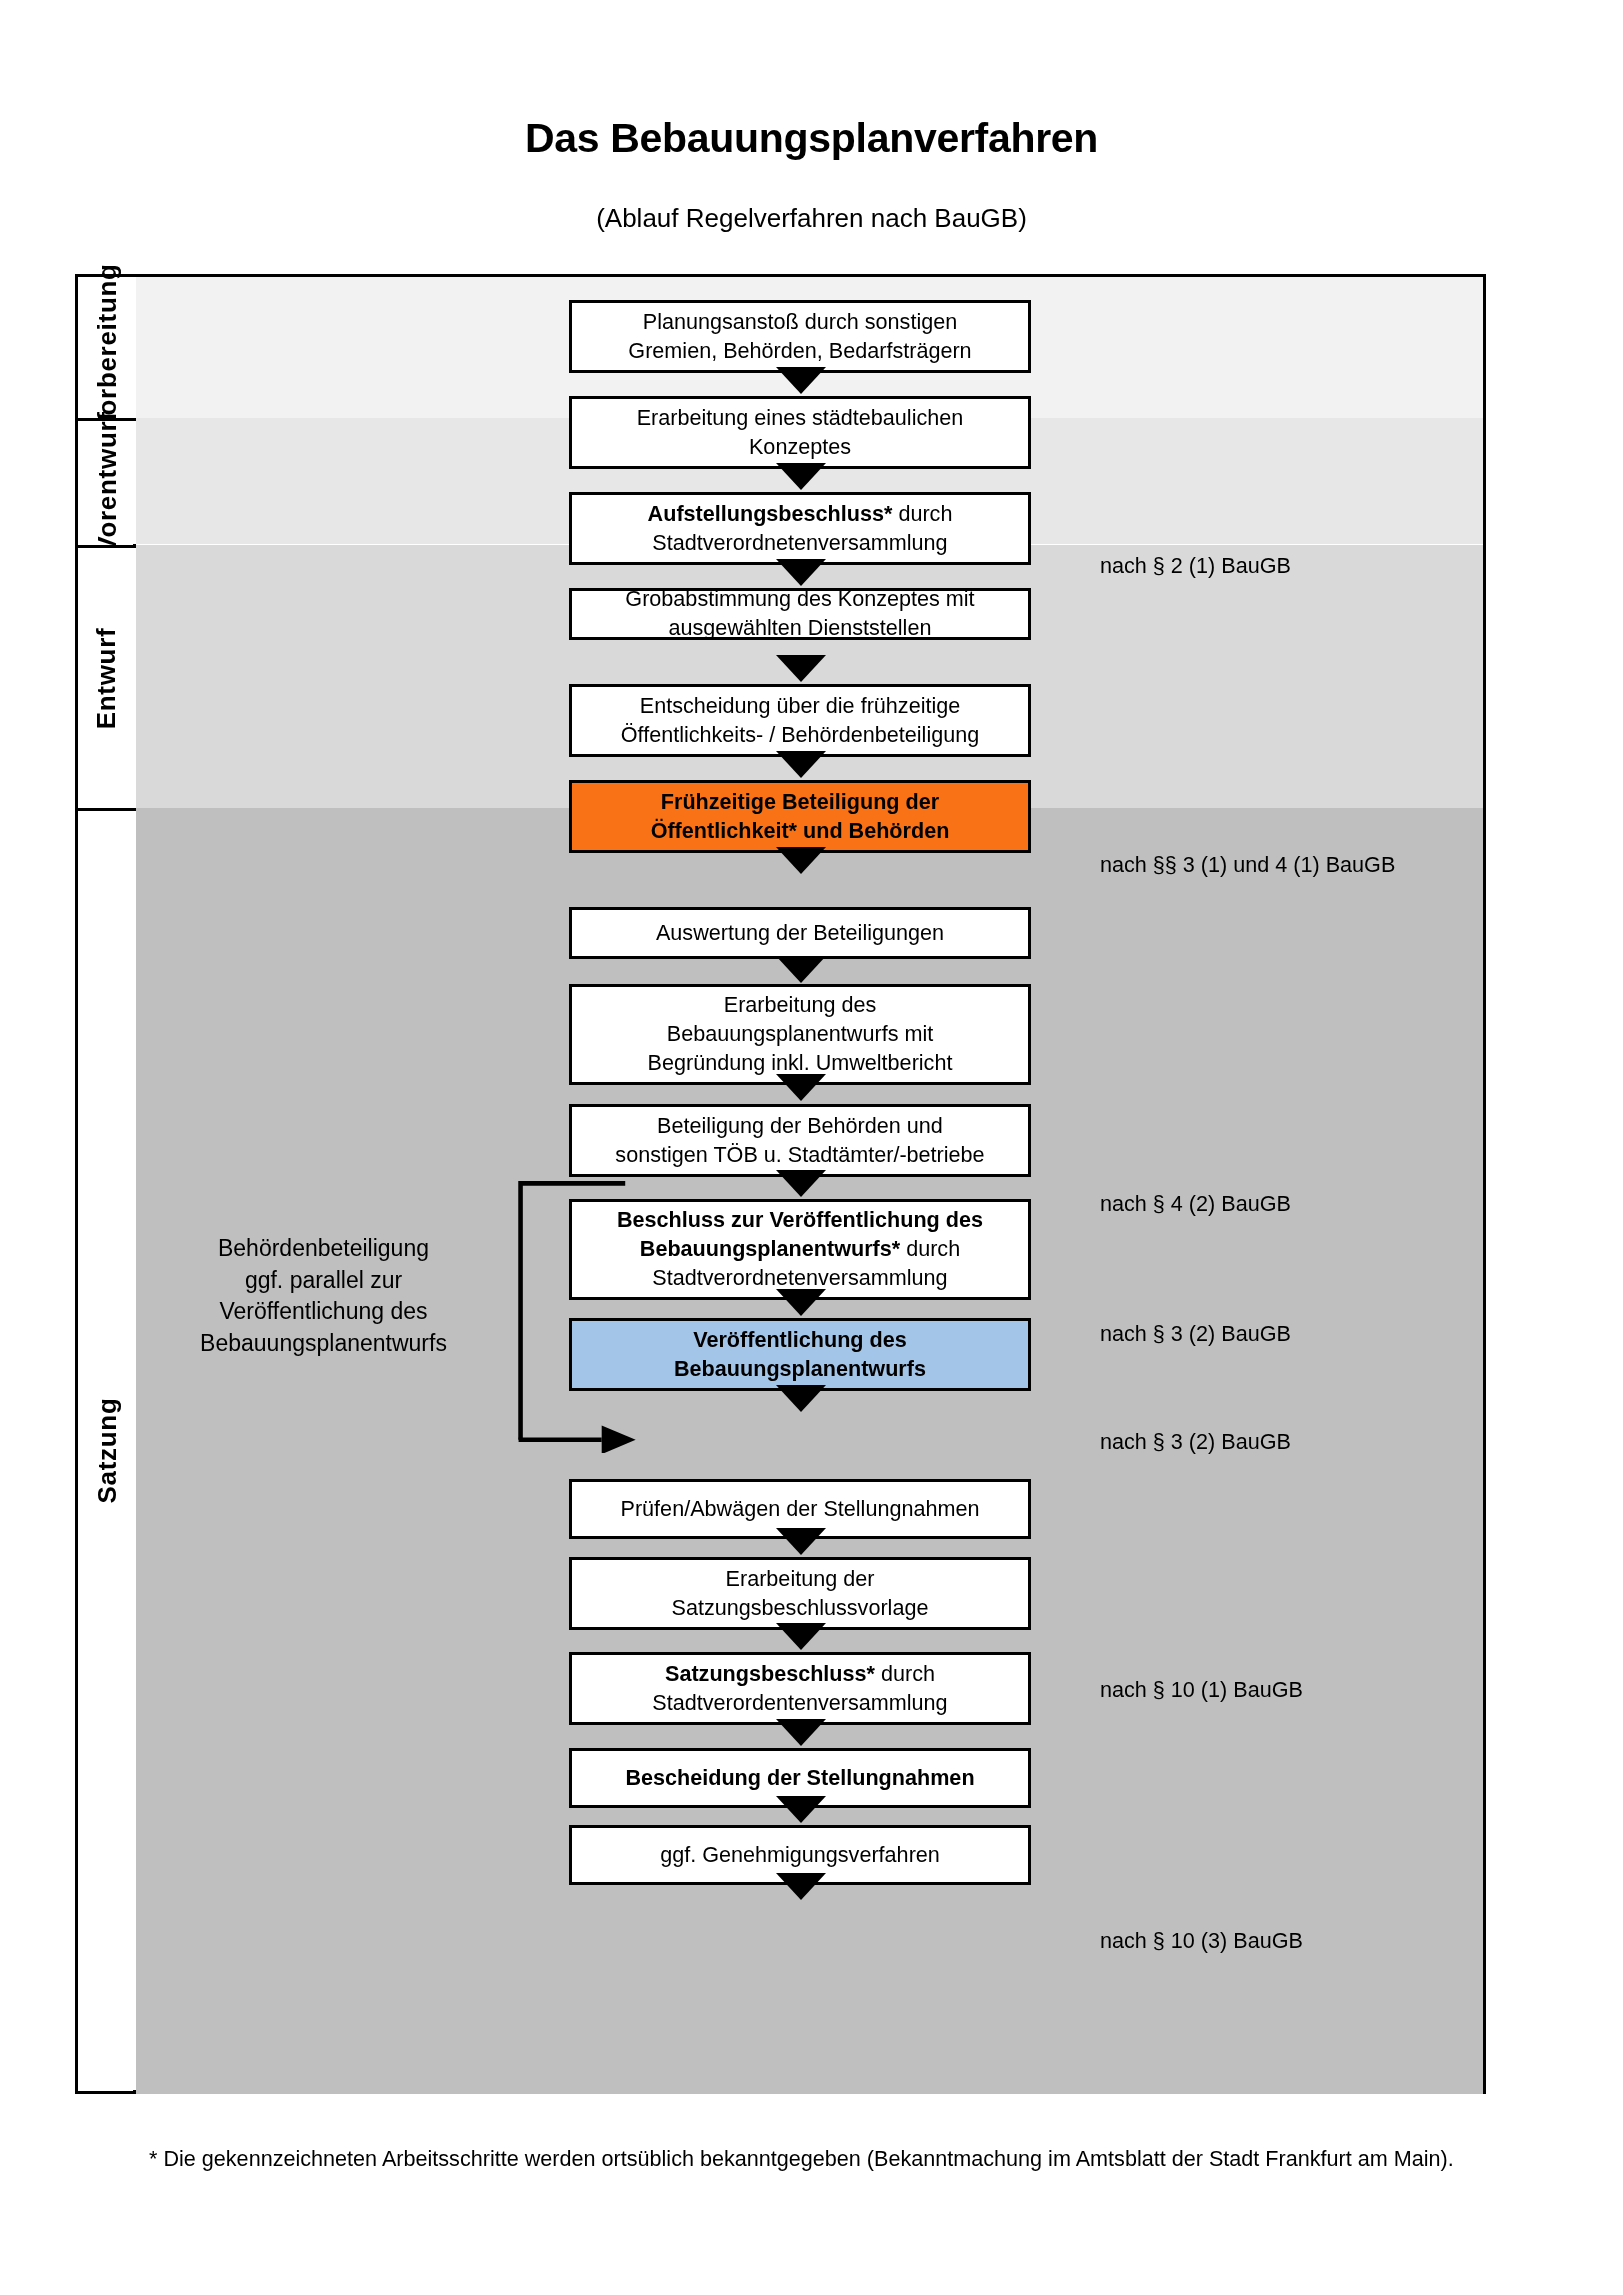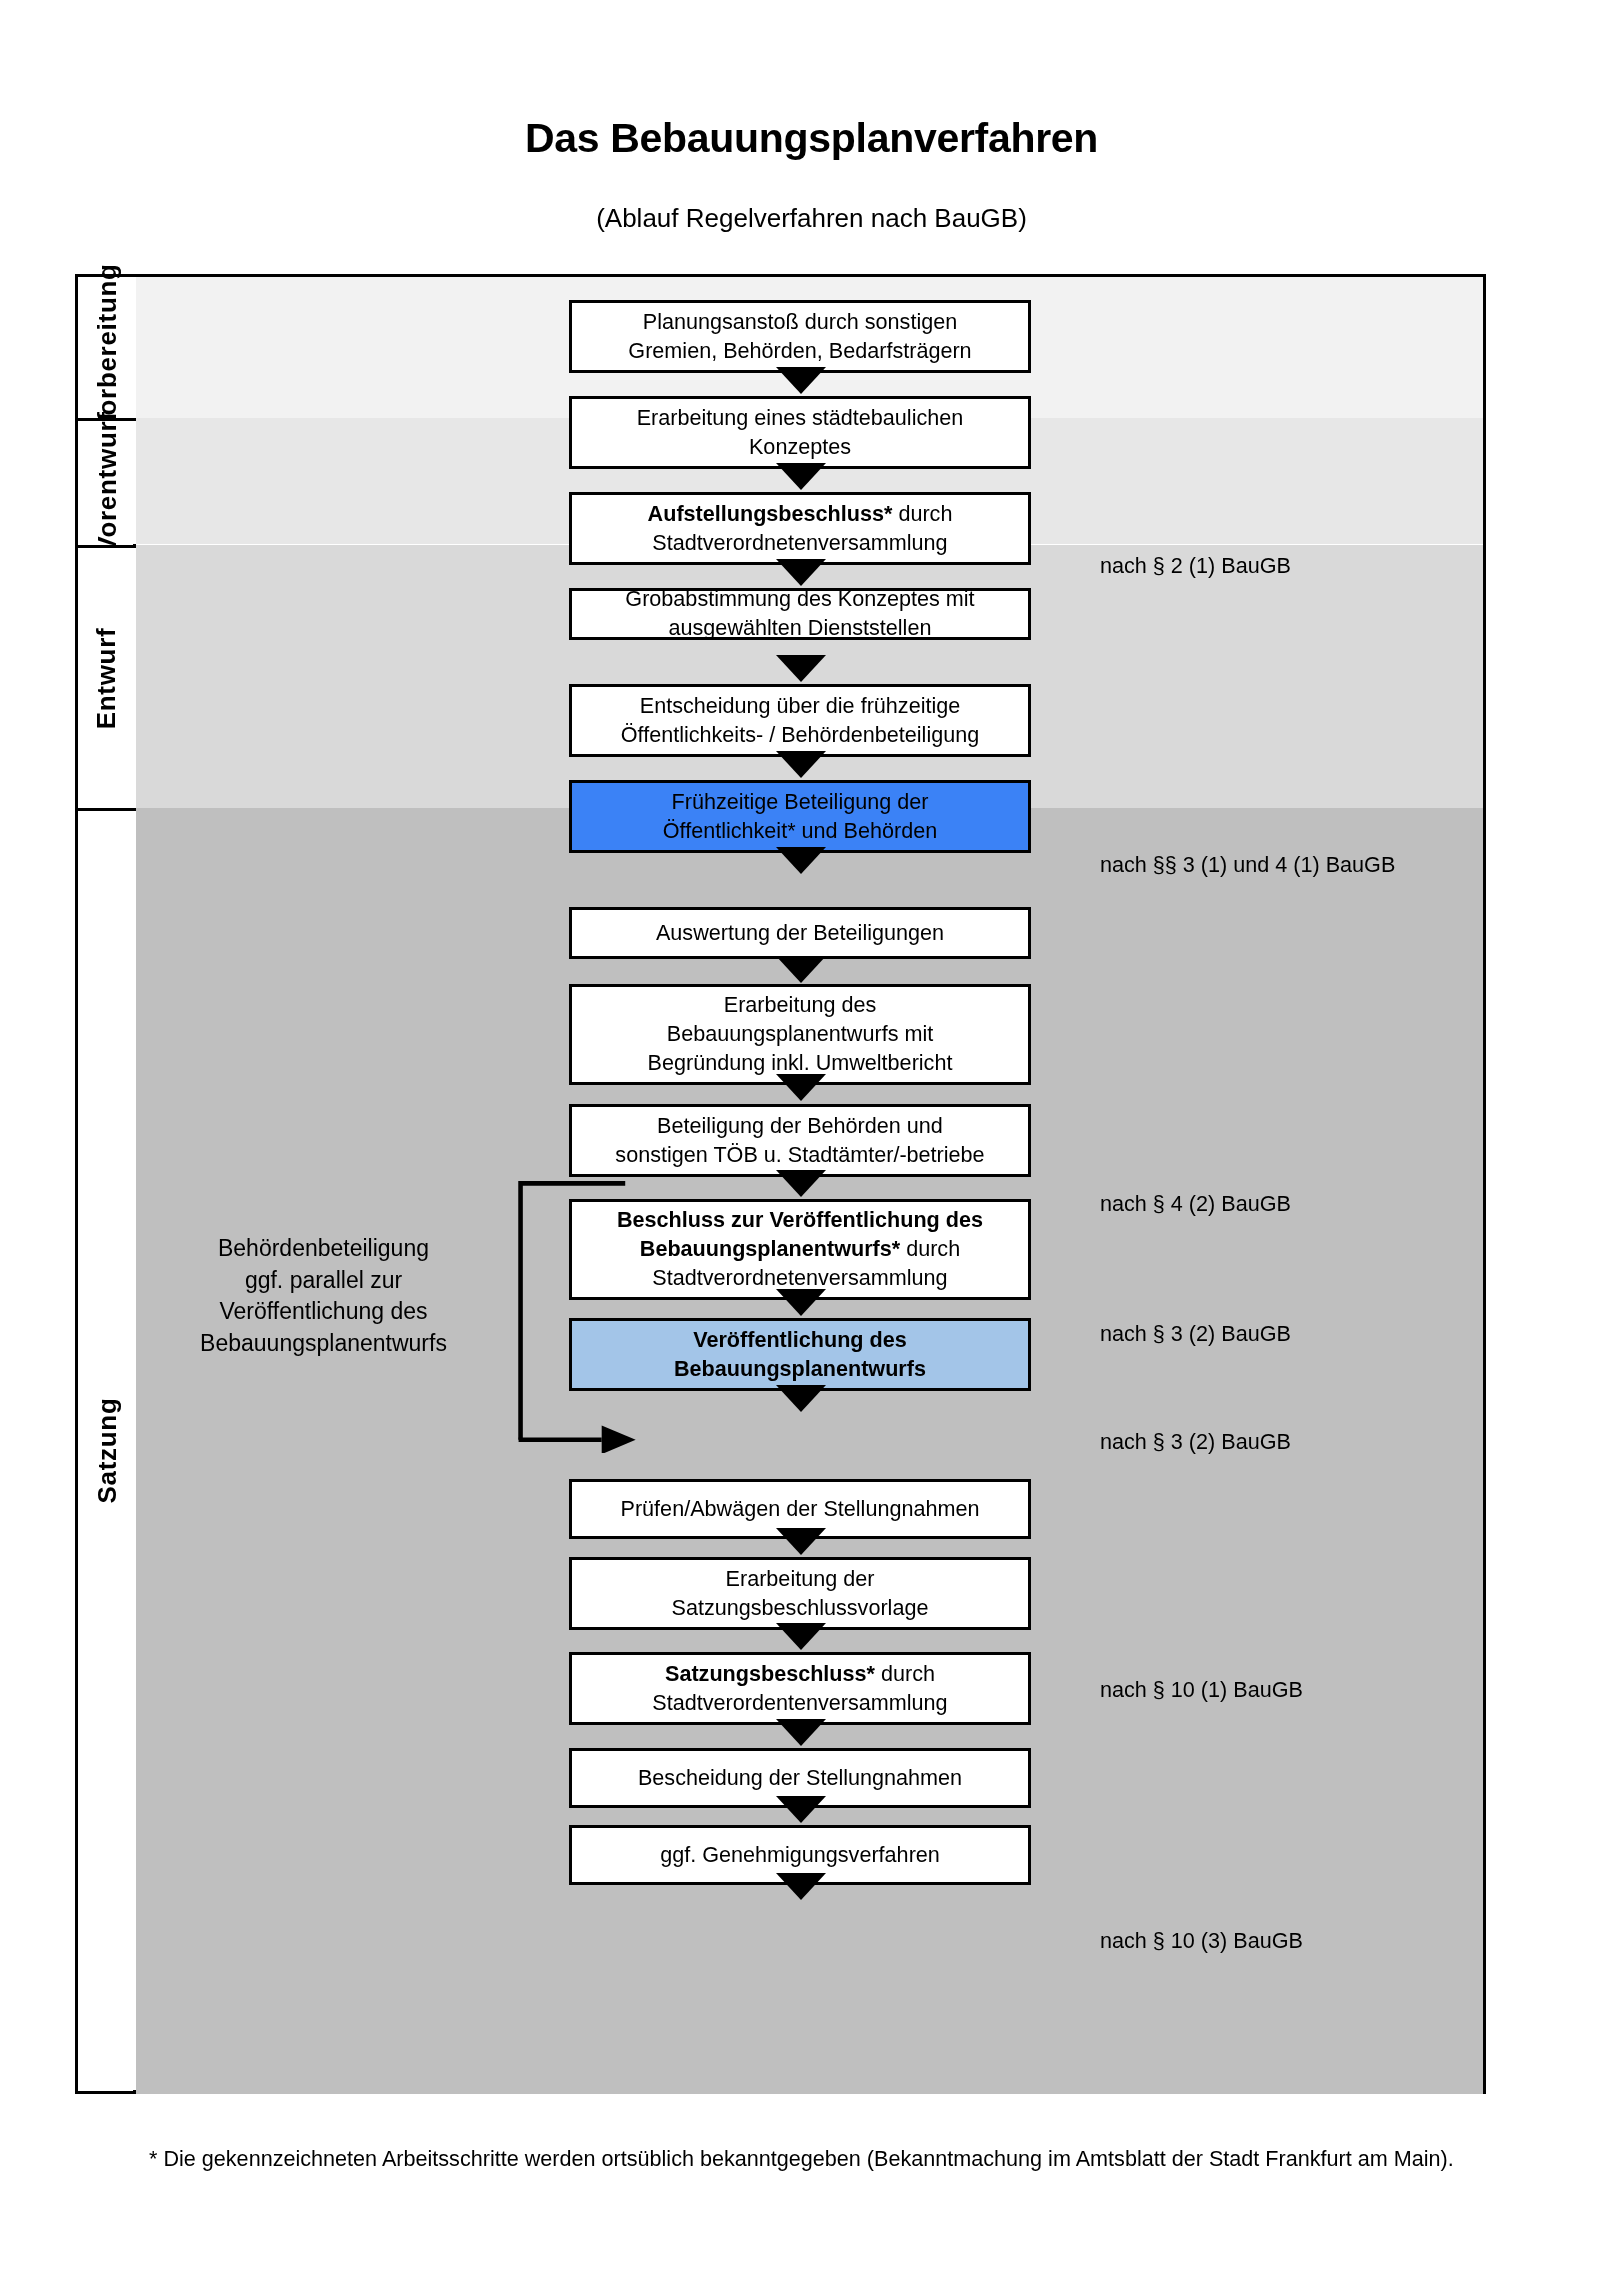--- a/index.html
+++ b/index.html
@@ -172,21 +172,21 @@
   <div class="flowbox" style="top:588px;height:52px;">
     <div><span>Grobabstimmung des Konzeptes mit</span><br><span>ausgewählten Dienststellen</span></div>
   </div>
   <div class="arrow" style="top:655px;"></div>
 
   <div class="flowbox" style="top:684px;height:73px;">
     <div><span>Entscheidung über die frühzeitige</span><br><span>Öffentlichkeits- / Behördenbeteiligung</span></div>
   </div>
   <div class="arrow" style="top:751px;"></div>
 
-  <div class="flowbox blue" style="top: 780px; height: 73px; font-weight: normal; background: #3b82f6;">
+  <div class="flowbox blue" style="top: 780px; height: 73px; font-weight: bold; background: #f97316;">
     <div><span>Frühzeitige Beteiligung der</span><br><span>Öffentlichkeit* und Behörden</span></div>
   </div>
   <div class="arrow" style="top:847px;"></div>
 
   <div class="flowbox" style="top:907px;height:52px;">
     <div><span>Auswertung der Beteiligungen</span></div>
   </div>
   <div class="arrow" style="top:956px;"></div>
 
   <div class="flowbox" style="top:984px;height:101px;">
@@ -217,21 +217,21 @@
   <div class="flowbox" style="top:1557px;height:73px;">
     <div><span>Erarbeitung der</span><br><span>Satzungsbeschlussvorlage</span></div>
   </div>
   <div class="arrow" style="top:1623px;"></div>
 
   <div class="flowbox" style="top:1652px;height:73px;">
     <div><b>Satzungsbeschluss*</b> durch<br><span>Stadtverordentenversammlung</span></div>
   </div>
   <div class="arrow" style="top:1719px;"></div>
 
-  <div class="flowbox" style="top:1748px;height:60px;">
+  <div class="flowbox" style="top:1748px;height:60px;font-weight:bold;">
     <div><span>Bescheidung der Stellungnahmen</span></div>
   </div>
   <div class="arrow" style="top:1796px;"></div>
 
   <div class="flowbox" style="top:1825px;height:60px;">
     <div><span>ggf. Genehmigungsverfahren</span></div>
   </div>
   <div class="arrow" style="top:1873px;"></div>
 
 

